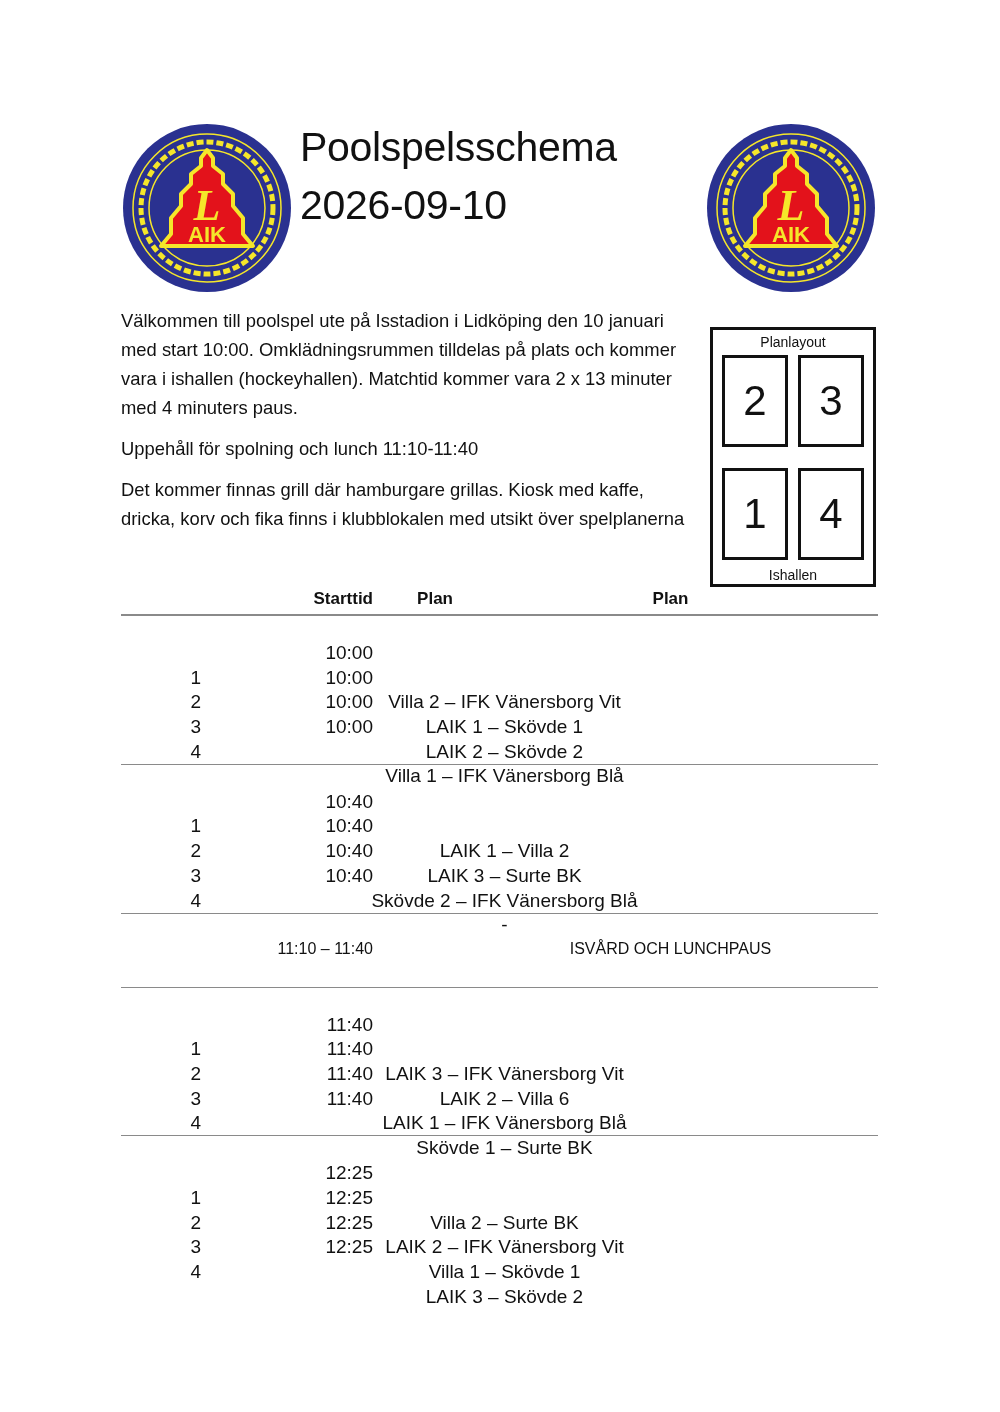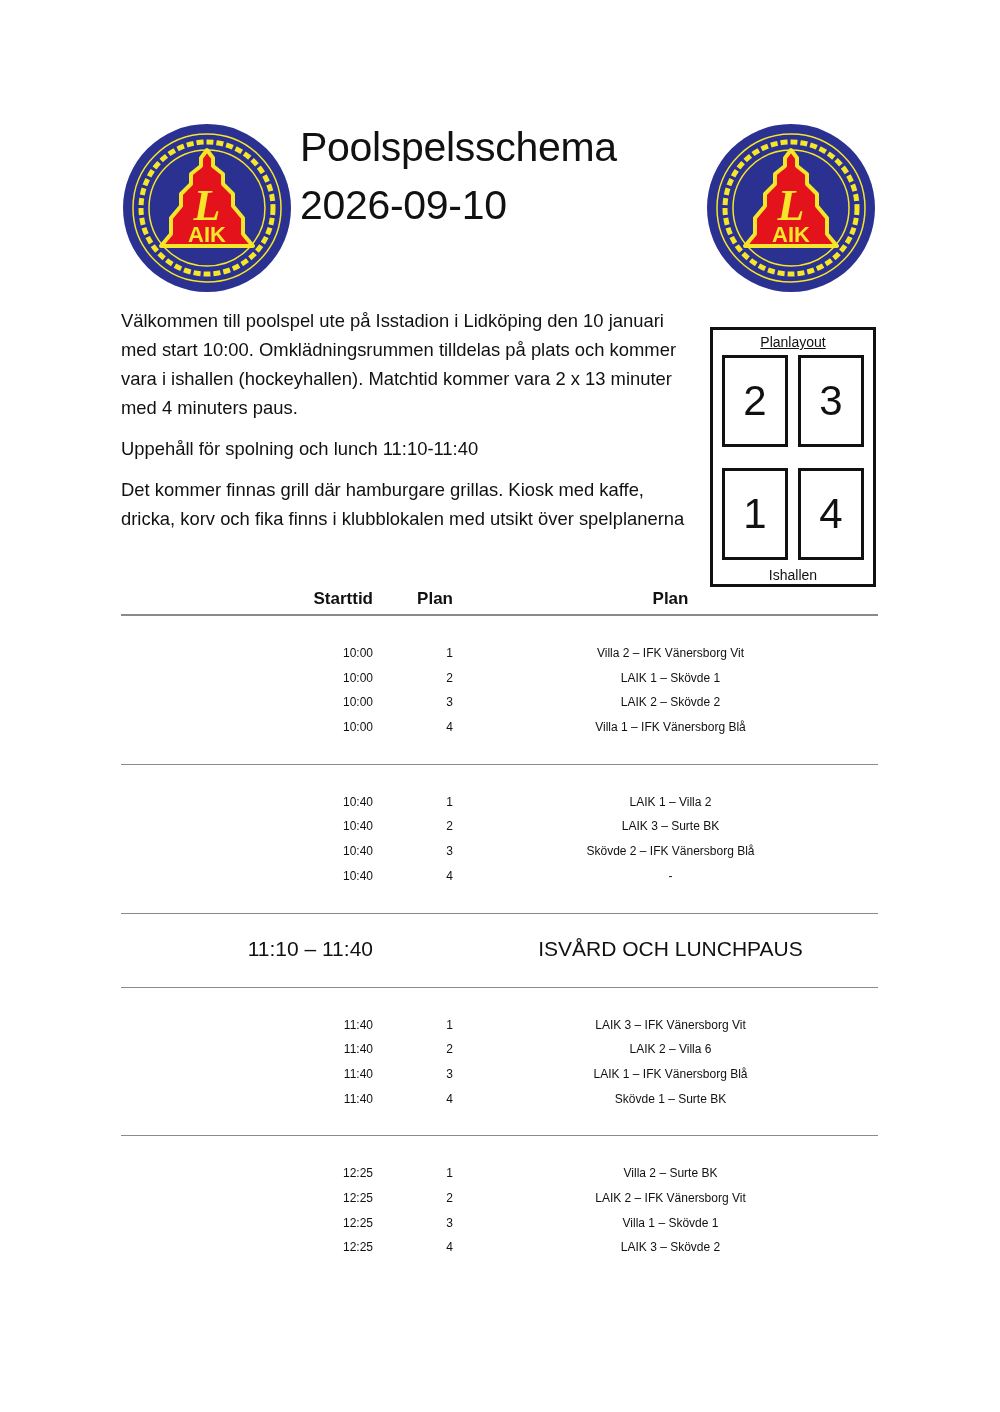--- a/index.html
+++ b/index.html
@@ -24,21 +24,21 @@
     }
     .intro p { margin: 0 0 12px 0; }
 
     .planlayout {
       position: absolute; left: 710px; top: 327px; width: 160px; height: 254px;
       border: 3px solid #111; box-sizing: content-box;
     }
     .planlayout .pl-title, .planlayout .pl-footer {
       position: absolute; left: 0; right: 0; text-align: center; font-size: 14px;
     }
-    .planlayout .pl-title { top: 4px; text-decoration: underline; }
+    .planlayout .pl-title { top: 4px; }
     .planlayout .pl-footer { bottom: 1px; }
     .field {
       position: absolute; width: 60px; height: 86px; border: 3px solid #111;
       display: flex; align-items: center; justify-content: center;
       font-size: 42px;
     }
     .f2 { left: 9px; top: 25px; }
     .f3 { left: 85px; top: 25px; }
     .f1 { left: 9px; top: 138px; }
     .f4 { left: 85px; top: 138px; }
@@ -46,23 +46,23 @@
     .schedule { position: absolute; left: 121px; top: 589px; width: 757px; }
     .sched-head {
       display: flex; font-weight: bold; font-size: 17px; height: 25px;
       border-bottom: 2px solid #8a8a8a;
     }
     .col-time { width: 252px; text-align: right; }
     .col-plan { width: 80px; text-align: right; }
     .col-match { flex: 1; text-align: center; padding-left: 10px; }
     .block { padding: 25px 0 24px 0; border-bottom: 1.5px solid #8a8a8a; }
     .block:last-child { border-bottom: none; }
-    .row { display: flex; font-size: 12px; height: 24.7px; line-height: 24.7px; }
+    .row { display: flex; font-size: 19px; height: 24.7px; line-height: 24.7px; flex-direction: column; }
     .break-block { padding: 21px 0 24px 0; border-bottom: 1.5px solid #8a8a8a; }
-    .break-row { display: flex; font-size: 21px; height: 28px; line-height: 28px; }
+    .break-row { display: flex; font-size: 16px; height: 28px; line-height: 28px; }
   </style>
 </head>
 <body>
 
 <div class="logo logo-left">
   <svg viewBox="0 0 172 172">
     <circle cx="86" cy="86" r="84" fill="#2a3190"></circle>
     <circle cx="86" cy="86" r="74" fill="none" stroke="#f5e62a" stroke-width="1.5"></circle>
     <circle cx="86" cy="86" r="66" fill="none" stroke="#f5e62a" stroke-width="5" stroke-dasharray="7 3"></circle>
     <circle cx="86" cy="86" r="58" fill="none" stroke="#f5e62a" stroke-width="1.5"></circle>

